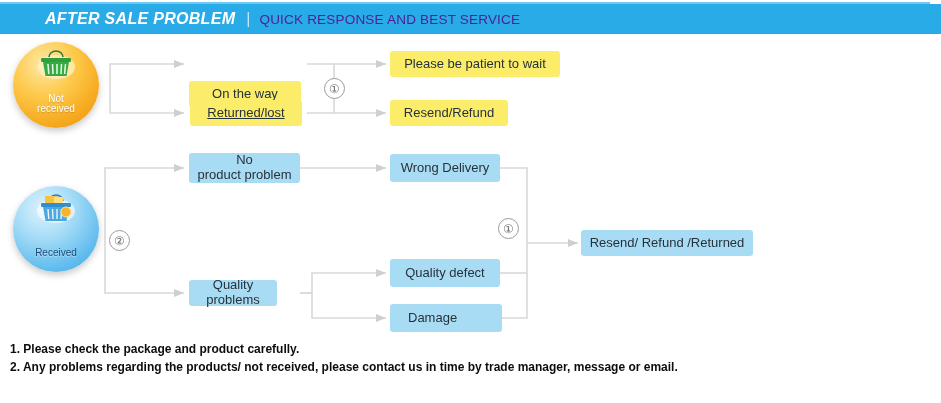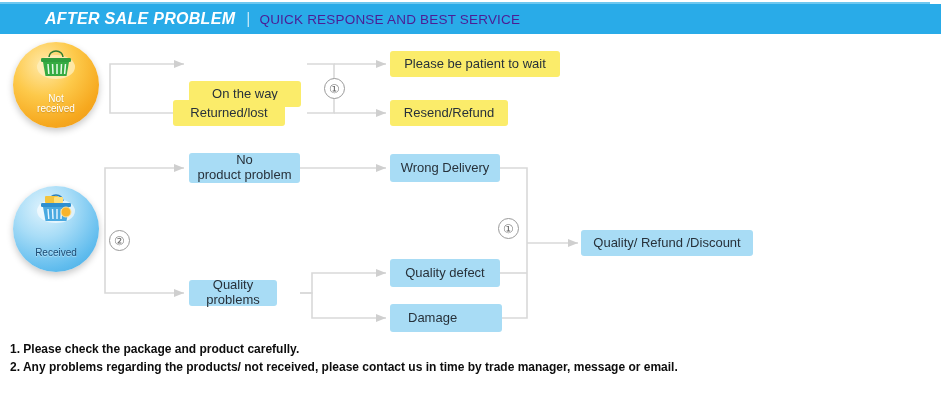--- a/index.html
+++ b/index.html
@@ -192,39 +192,39 @@
       </g>
       <circle cx="30" cy="18" r="5" fill="#f7b32b"></circle>
       <circle cx="30" cy="18" r="5" fill="none" stroke="#ffe29a" stroke-width="1"></circle>
     </svg>
     <div class="status-label">
       <span>Received</span>
     </div>
   </div>
 
   <div class="node yellow" style="left:189px;top:17px;width:112px;height:26px;margin-top:30px;">On the way</div>
-  <div class="node yellow" style="left:173px;top:66px;width:112px;height:26px;">Returned/lost</div>
+  <div class="node yellow" style="left:190px;top:66px;width:112px;height:26px;text-decoration:underline;">Returned/lost</div>
   <div class="node yellow" style="left:390px;top:17px;width:170px;height:26px;">Please be patient to wait</div>
   <div class="node yellow" style="left:390px;top:66px;width:118px;height:26px;">Resend/Refund</div>
 
   <div class="step-num" style="left:324px;top:44px;">①</div>
 
   <div class="node blue" style="left:189px;top:119px;width:111px;height:30px;flex-direction:column;">
     <span>No</span>
     <span>product problem</span>
   </div>
   <div class="node blue" style="left:189px;top:246px;width:88px;height:26px;">Quality problems</div>
 
   <div class="node blue" style="left:390px;top:120px;width:110px;height:28px;">Wrong Delivery</div>
   <div class="node blue" style="left:390px;top:225px;width:110px;height:28px;text-align:right;">Quality defect</div>
   <div class="node blue" style="left:390px;top:270px;width:112px;height:28px;">
     <span style="width:100%;text-align:left;padding-left:10px;box-sizing:border-box;">Damage</span>
   </div>
 
-  <div class="node blue" style="left:581px;top:196px;width:172px;height:26px;">Quality/ Refund /Discount</div>
+  <div class="node blue" style="left:581px;top:196px;width:172px;height:26px;">Resend/ Refund /Returned</div>
 
   <div class="step-num" style="left:109px;top:196px;">②</div>
   <div class="step-num" style="left:498px;top:184px;">①</div>
 </div>
 
 <div id="notes">
   <div class="note-line">1. Please check the package and product carefully.</div>
   <div class="note-line">2. Any problems regarding the products/ not received, please contact us in time by trade manager, message or email.</div>
 </div>
 

